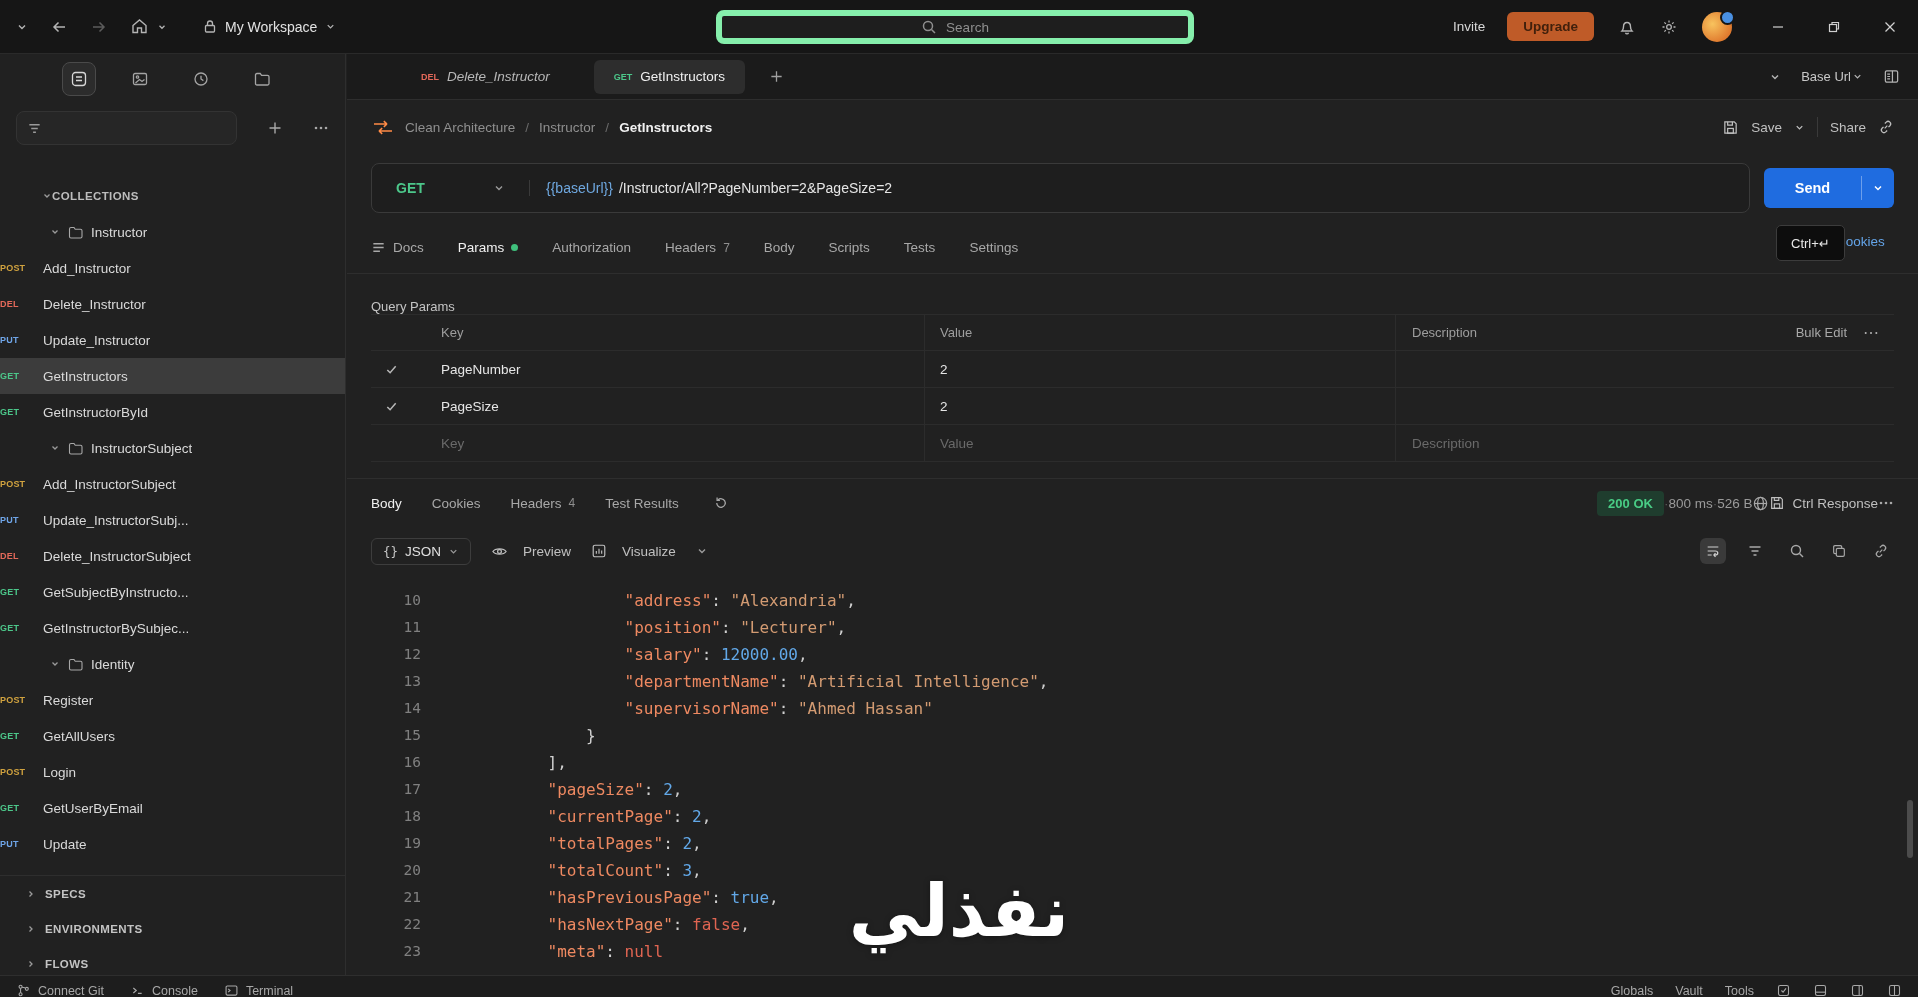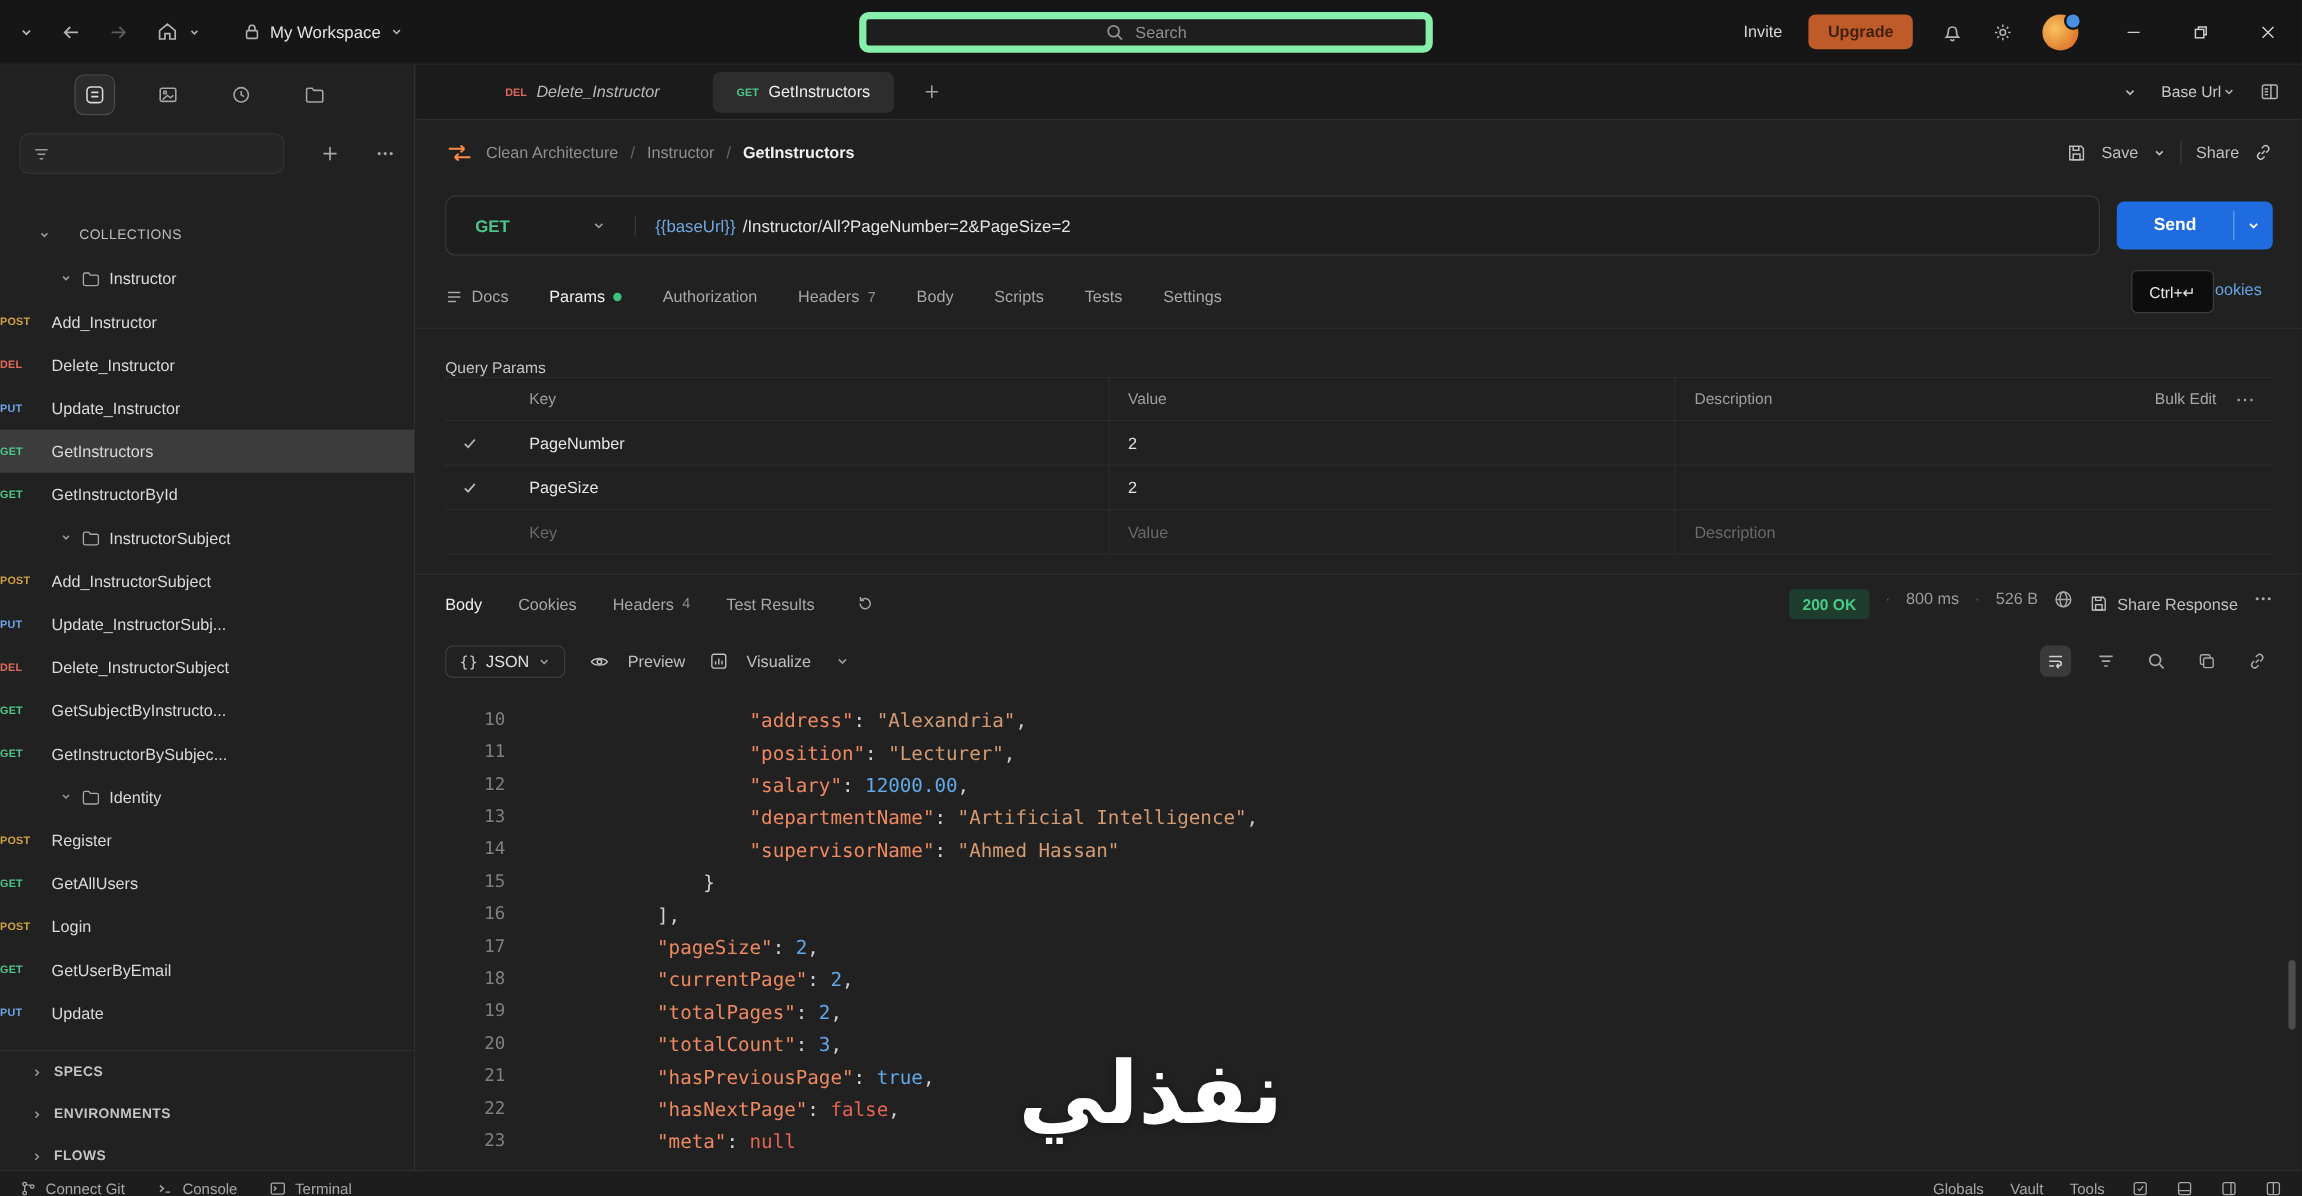--- a/index.html
+++ b/index.html
@@ -23,21 +23,21 @@
   
   .sidebar{position:absolute;top:54px;left:0;width:346px;height:943px;background:#212121;border-right:1px solid #2e2e2e;z-index:5}
   .side-rail{height:50px;display:flex;align-items:center;padding-left:62px;gap:27px}
   .rail-btn{width:34px;height:34px;display:flex;align-items:center;justify-content:center;color:#a4a4a4;border-radius:8px;cursor:pointer}
   .rail-btn.active{border:1px solid #4a4a4a;background:#2c2c2c;color:#d8d8d8}
   .side-search-row{height:48px;display:flex;align-items:center;padding:0 16px}
   .side-search{width:230px;height:34px;background:#262626;border:1px solid #333;border-radius:8px;display:flex;align-items:center;padding-left:10px;color:#9a9a9a;cursor:text}
   .side-act{color:#a8a8a8;margin-left:30px;cursor:pointer;display:flex}
   .tree-wrap{position:absolute;top:98px;left:0;right:0;height:723px;overflow:hidden;padding-top:26px}
   .tree-row{height:36px;display:flex;align-items:center;color:#dadada;cursor:pointer}
-  .tree-row.t-head{padding-left:32px;gap:24px;color:#bdbdbd;font-size:11.5px;font-weight:400;letter-spacing:.4px}
+  .tree-row.t-head{padding-left:42px;gap:0;color:#bdbdbd;font-size:11.5px;font-weight:700;letter-spacing:.4px}
   .tree-row.t-folder{padding-left:50px;gap:8px}
   .tree-row.t-req{gap:7px}
   .tree-row.selected{background:#3c3c3c}
   .t-method{width:36px;font-size:9px;font-weight:700;letter-spacing:.2px;flex-shrink:0}
   .t-label{white-space:nowrap;overflow:hidden}
   .m-get{color:#4cc78a}.m-post{color:#d0a23f}.m-put{color:#6fa5e8}.m-del{color:#e3695a}
   .side-pinned{position:absolute;top:821px;left:0;right:0;border-top:1px solid #2e2e2e;background:#212121}
   .pin-row{height:35px;display:flex;align-items:center;padding-left:26px;gap:9px;color:#c4c4c4;font-size:11.5px;font-weight:700;letter-spacing:.4px;cursor:pointer}
   
   .main{position:absolute;top:54px;left:347px;width:1571px;height:943px;display:flex;flex-direction:column;background:#212121}
@@ -82,21 +82,21 @@
   .qp-c3{flex:1;padding-left:16px;align-self:stretch;display:flex;align-items:center;border-left:1px solid #2c2c2c}
   .qp-head .qp-c2,.qp-head .qp-c3{border-left:1px solid #2c2c2c}
   .qp-desc-head{justify-content:space-between;padding-right:14px}
   .qp-bulk{display:flex;align-items:center;gap:16px;color:#a8a8a8}
   .qp-bulk .dots{font-size:16px;letter-spacing:1px;cursor:pointer}
   .qp-row .val{color:#e6e6e6}
   .qp-row.ph .phx{color:#6a6a6a}
   
   .resp{flex:1;display:flex;flex-direction:column;border-top:1px solid #2e2e2e;min-height:0}
   .resp-tabs{height:48px;display:flex;align-items:center;padding:0 24px;gap:30px;color:#a8a8a8;flex-shrink:0}
-  .resp-right{margin-left:auto;display:flex;gap:13px}
+  .resp-right{margin-left:auto;display:flex;align-items:center;}
   .status-pill{background:#1f3d2e;color:#49cc85;font-weight:600;font-size:13px;padding:5px 11px;border-radius:4px}
   .dotsep{color:#5a5a5a}
   .meta-gray{color:#9a9a9a}
   .resp-right .icn{color:#a8a8a8;display:flex;cursor:pointer}
   .saveresp{display:flex;align-items:center;gap:7px;color:#c0c0c0;cursor:pointer}
   .resp-toolbar{height:48px;display:flex;align-items:center;padding:0 24px;gap:20px;flex-shrink:0}
   .json-select{display:flex;align-items:center;gap:7px;border:1px solid #3d3d3d;border-radius:6px;padding:5px 11px;color:#e0e0e0;cursor:pointer}
   .braces{font-family:"DejaVu Sans Mono",monospace;color:#c8c8c8;font-size:12.5px}
   .tool-item{display:flex;align-items:center;gap:15px;color:#c0c0c0;cursor:pointer}
   .tool-right{margin-left:auto;display:flex;align-items:center;gap:16px}
@@ -618,21 +618,21 @@
             </svg>
           </span>
         <span class="saveresp">
           <span>
               <svg width="16" height="16" viewBox="0 0 18 18" fill="none" stroke="currentColor" stroke-width="1.3">
                 <path d="M3 3 H13 L15 5 V15 H3 Z"></path>
                 <rect x="6" y="10" width="6" height="5"></rect>
                 <path d="M6 3 v3 h5 V3"></path>
               </svg>
             </span>
-          <span>Share Response</span>
+          <span>Ctrl Response</span>
         </span>
         <span class="icn">
             <svg width="16" height="16" viewBox="0 0 16 16" fill="currentColor">
               <circle cx="3" cy="8" r="1.3"></circle>
               <circle cx="8" cy="8" r="1.3"></circle>
               <circle cx="13" cy="8" r="1.3"></circle>
             </svg>
           </span>
       </div>
     </div>

